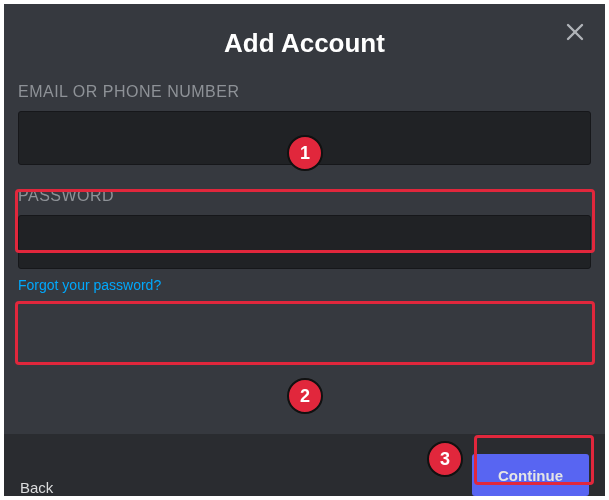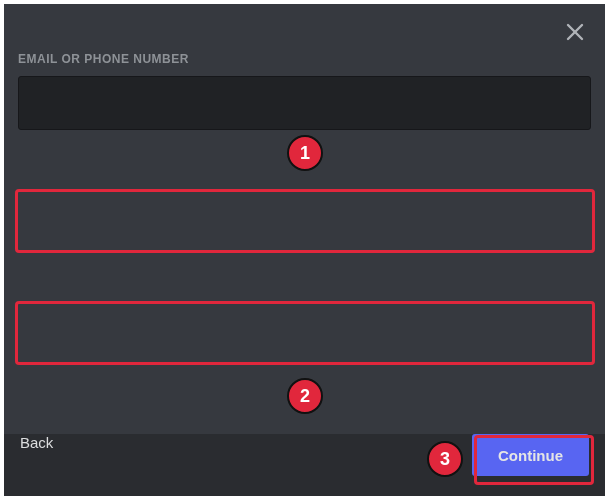--- a/index.html
+++ b/index.html
@@ -54,22 +54,22 @@
     font-size:16px;
     line-height:22px;
     margin:10px auto 0 auto;
     max-width:500px;
   }
   .form{
     padding:24px 14px 0 14px;
   }
   .field-label{
     color:var(--label);
-    font-size:12px;
-    font-weight:700;
+    font-size:16px;
+    font-weight:400;
     letter-spacing:0.5px;
     text-transform:uppercase;
     margin-bottom:10px;
     display:block;
   }
   .field-box{
     position:relative;
   }
   .text-input{
     width:100%;
@@ -89,21 +89,21 @@
     font-size:14px;
     margin-top:8px;
     display:inline-block;
     cursor:pointer;
   }
   .footer{
     position:absolute;left:0;right:0;bottom:0;
     height:62px;
     background:var(--footer-bg);
     display:flex;
-    align-items:flex-start;
+    align-items:flex-end;
     justify-content:space-between;
     padding:0 16px;
     box-sizing:border-box;
     gap:16px;
   }
   .back{
     color:#dcddde;
     font-size:15px;
     cursor:pointer;
   }
@@ -149,30 +149,38 @@
     <div class="close">
       <span>
         <svg viewBox="0 0 24 24" fill="none" stroke="currentColor" stroke-width="2.4" stroke-linecap="round">
           <line x1="5" y1="5" x2="19" y2="19"></line>
           <line x1="19" y1="5" x2="5" y2="19"></line>
         </svg>
       </span>
     </div>
 
     <div class="header">
+      <h1 class="title">Add Account</h1>
     </div>
 
     <div class="form">
       <div class="field-group">
         <span class="field-label">EMAIL OR PHONE NUMBER</span>
         <div class="field-box">
           <input type="text" class="text-input" value="" style="">
         </div>
       </div>
 
+      <div class="field-group">
+        <span class="field-label">PASSWORD</span>
+        <div class="field-box">
+          <input type="password" class="text-input" value="" style="">
+        </div>
+        <span class="forgot">Forgot your password?</span>
+      </div>
     </div>
 
     <div class="footer">
       <span class="back">Back</span>
       <button class="continue">Continue</button>
     </div>
 
     <div class="anno-box" style="left:11px;top:185px;width:580px;height:64px;"></div>
     <div class="anno-box" style="left:11px;top:297px;width:580px;height:64px;"></div>
     <div class="anno-box" style="left:470px;top:431px;width:120px;height:50px;"></div>

